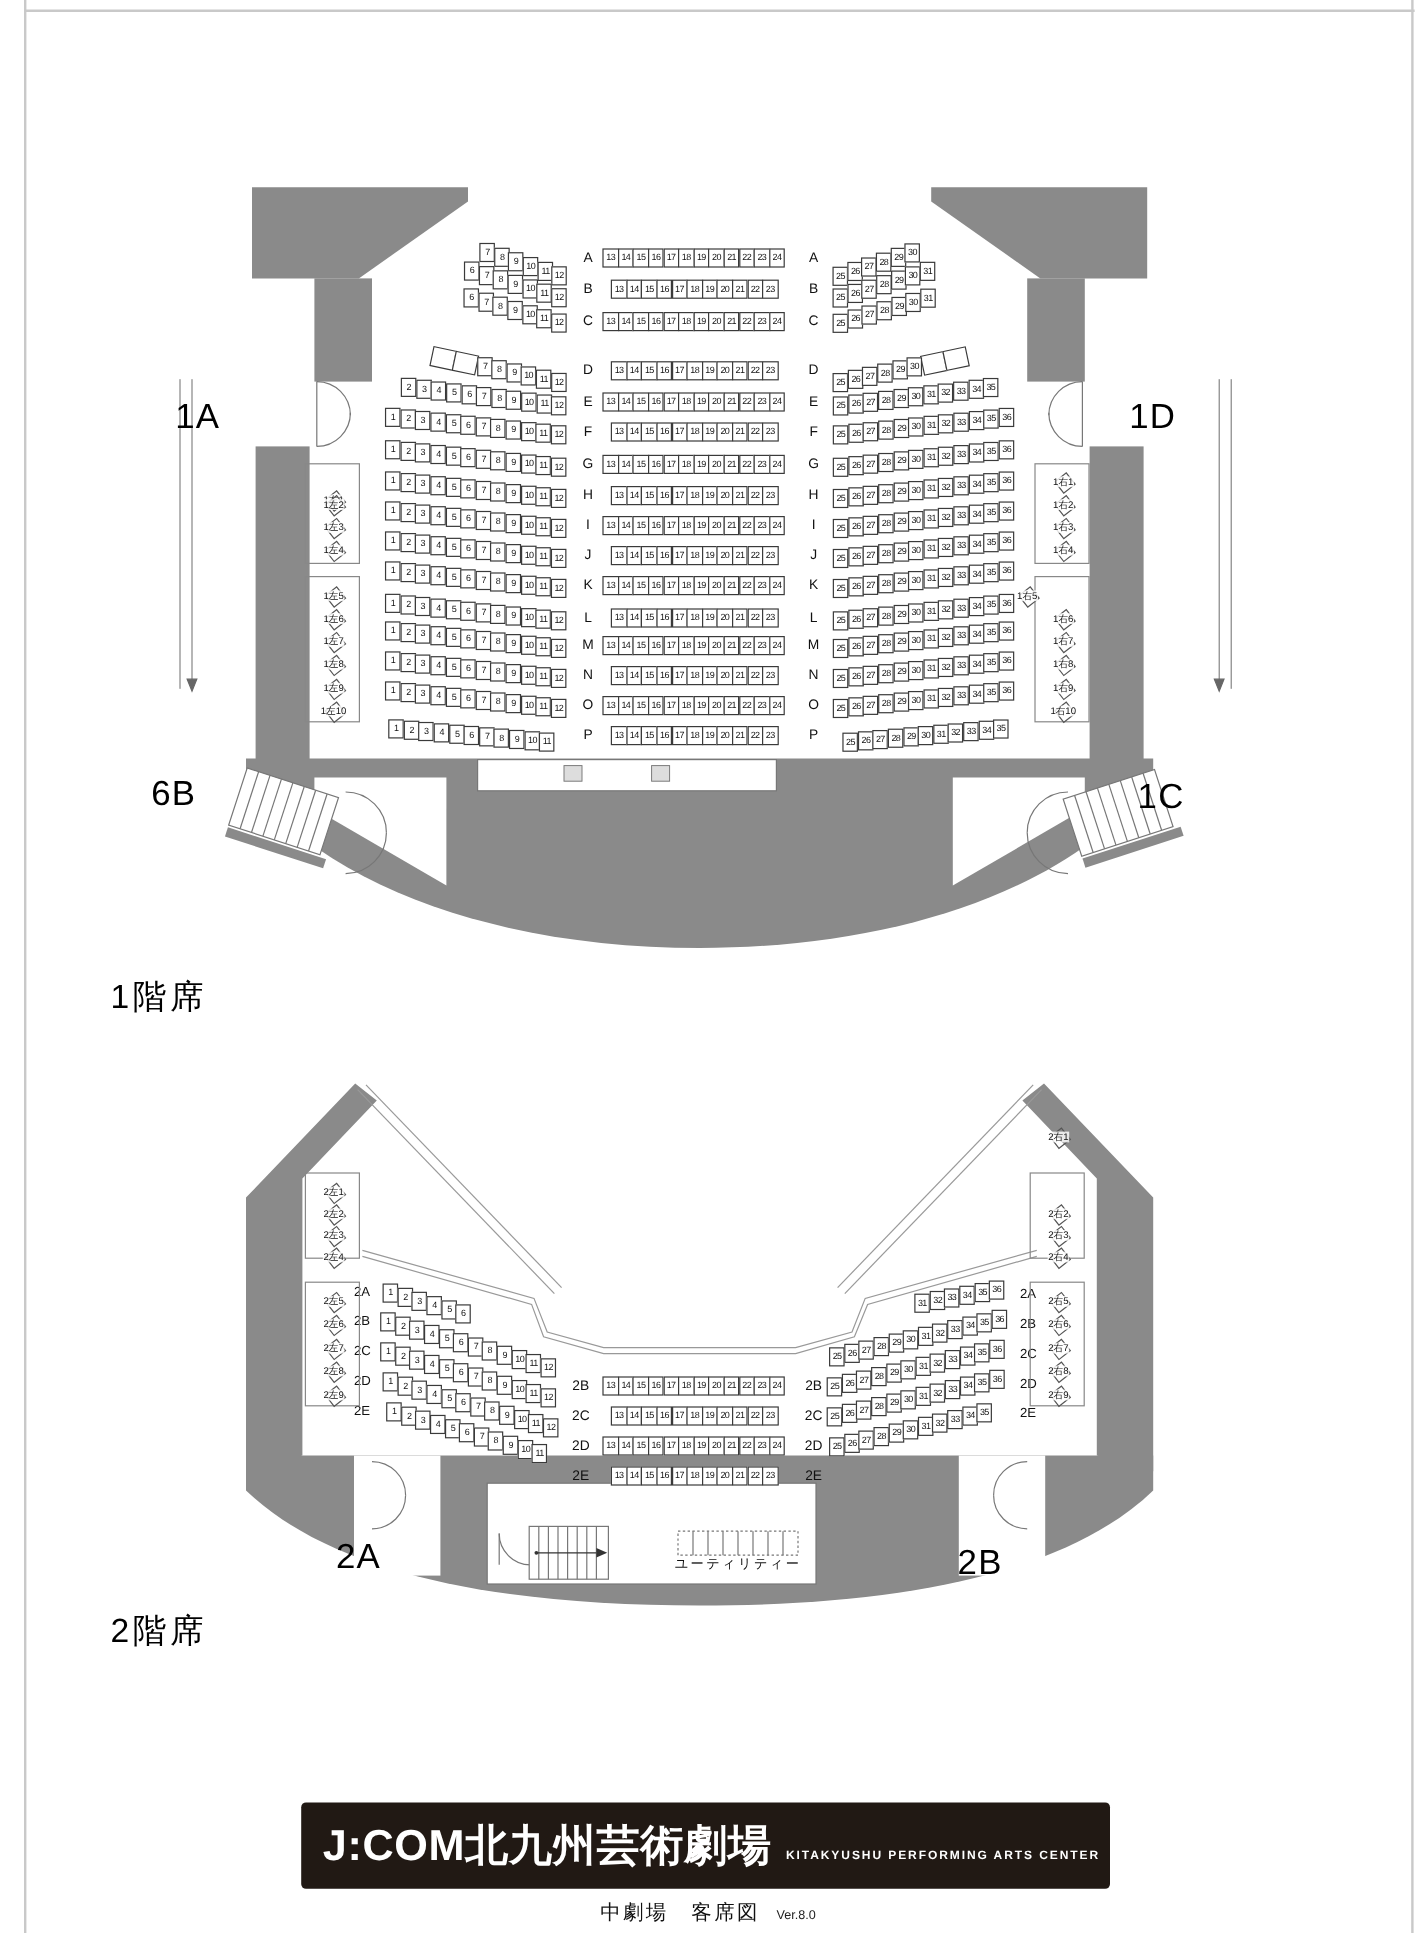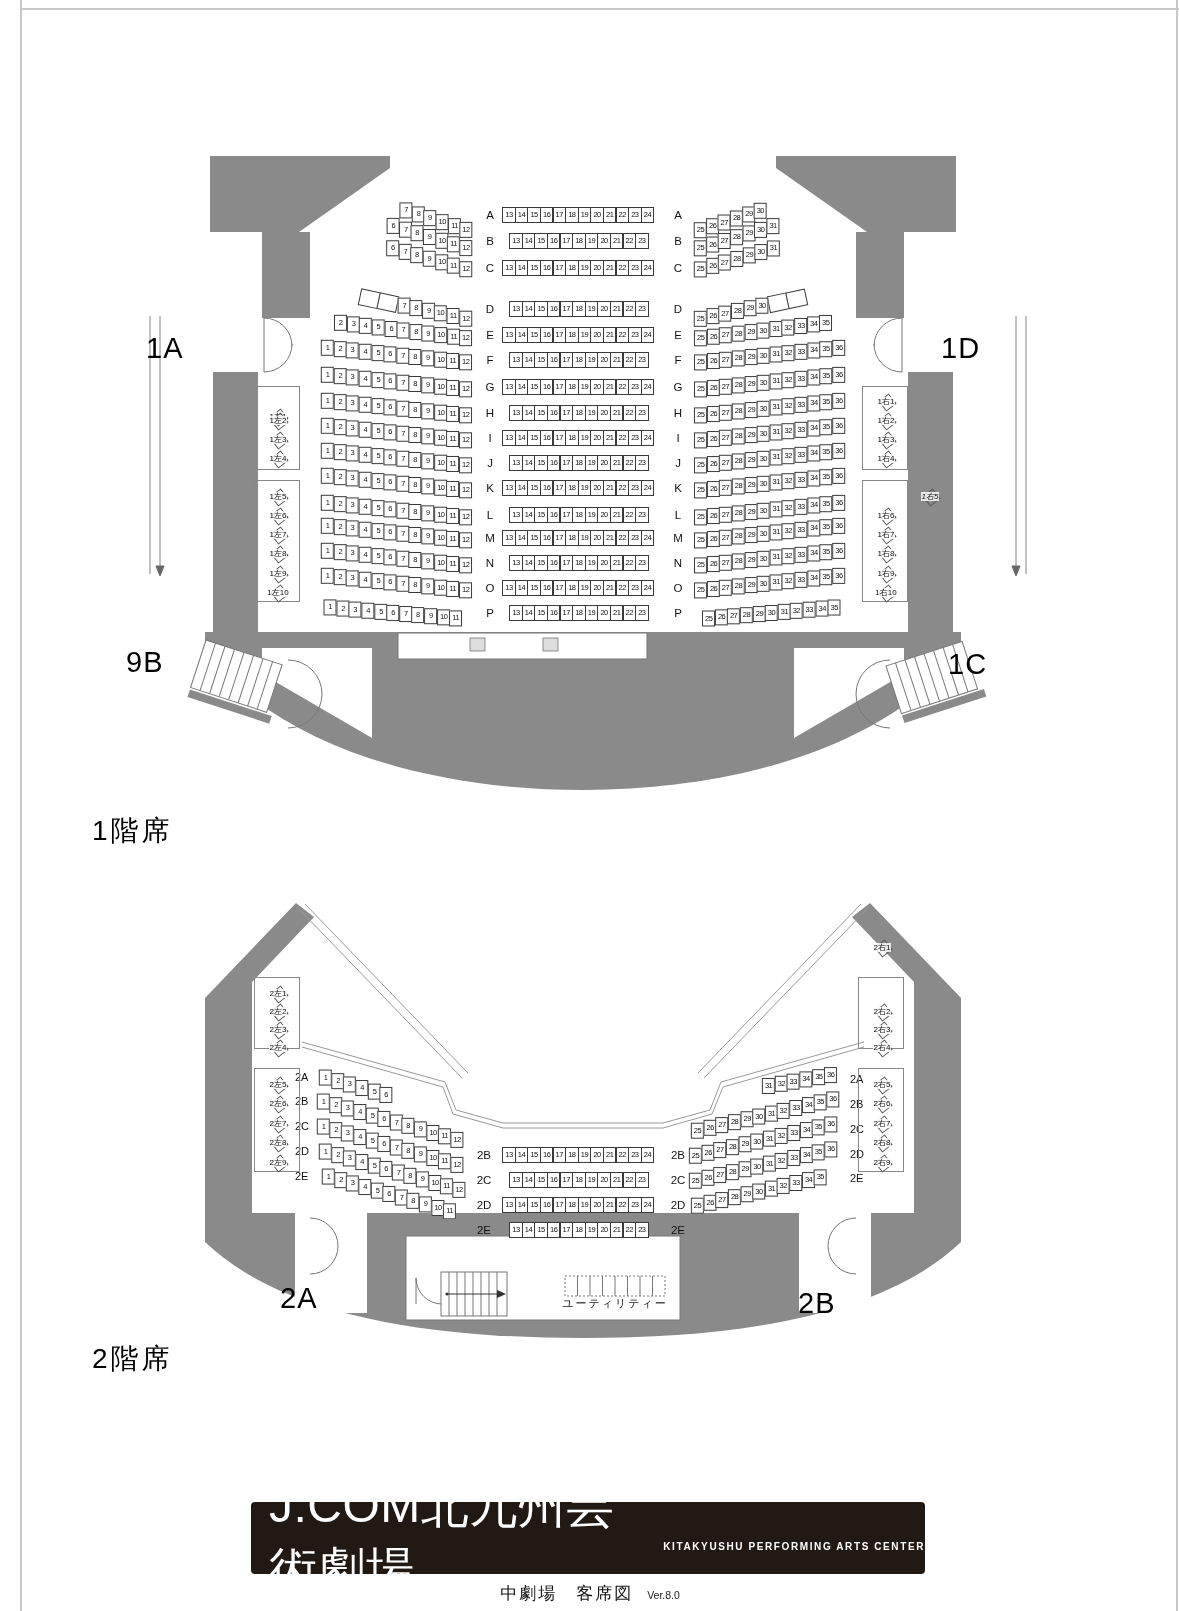--- a/index.html
+++ b/index.html
@@ -22,21 +22,21 @@
   .ss::before{content:"";position:absolute;left:50%;top:50%;width:11px;height:11px;
       margin:-5.5px 0 0 -5.5px;border:0.8px solid #555;transform:rotate(52deg)}
   .ss span{position:relative;background:rgba(255,255,255,.82);padding:0 1px;line-height:9px}
   .frame{position:absolute;border:1px solid #888}
   .doorlbl{position:absolute;font-size:29px;letter-spacing:1px;color:#000}
   .floor-title{position:absolute;font-size:28px;letter-spacing:3px;color:#000}
   .util{position:absolute;left:553px;top:1296px;width:124px;text-align:center;font-size:11px;
         letter-spacing:2px}
   .logo-bar{position:absolute;left:251px;top:1502px;width:674px;height:72px;background:#211914;
         border-radius:4px;display:flex;align-items:center;padding-left:18px}
-  .logo-jp{color:#fff;font-size:48px;font-weight:normal;letter-spacing:0.5px}
+  .logo-jp{color:#fff;font-size:36px;font-weight:bold;letter-spacing:0.5px}
   .logo-en{color:#fff;font-size:10px;font-weight:bold;letter-spacing:1.6px;margin-left:12px;
         margin-top:16px;white-space:nowrap}
   .caption{position:absolute;left:455px;top:1582px;width:270px;display:flex;align-items:baseline;
         justify-content:center;gap:14px}
   .caption .main{font-size:17px;letter-spacing:2px}
   .caption .ver{font-size:10.5px;color:#222}
 </style>
 </head>
 <body>
 
@@ -172,21 +172,21 @@
       <line x1="627.5" y1="1276" x2="627.5" y2="1296"></line>
           <line x1="640" y1="1276" x2="640" y2="1296"></line>
       <line x1="652.5" y1="1276" x2="652.5" y2="1296"></line>
         </g>
     </g>
   </svg>
 
 
   <div class="doorlbl" style="left:146px;top:332px">1A</div>
   <div class="doorlbl" style="left:941px;top:332px">1D</div>
-  <div class="doorlbl" style="left:126px;top:646px">9B</div>
+  <div class="doorlbl" style="left:126px;top:646px">6B</div>
   <div class="doorlbl" style="left:948px;top:648px">1C</div>
   <div class="doorlbl" style="left:280px;top:1282px">2A</div>
   <div class="doorlbl" style="left:798px;top:1287px">2B</div>
 
   <div class="floor-title" style="left:92px;top:812px">1階席</div>
   <div class="floor-title" style="left:92px;top:1340px">2階席</div>
 
   <div class="util">ユーティリティー</div>
 
   <div class="logo-bar">
@@ -349,21 +349,21 @@
     <div class="ss" style="left: 864px; top: 412px;">
       <span>1右2</span>
     </div>
     <div class="ss" style="left: 864px; top: 431px;">
       <span>1右3</span>
     </div>
     <div class="ss" style="left: 864px; top: 450px;">
       <span>1右4</span>
     </div>
     <div class="frame" style="left: 862px; top: 480px; width: 46px; height: 122px;"></div>
-    <div class="ss" style="left: 908px; top: 488px; font-style: italic;">
+    <div class="ss" style="left: 834px; top: 488px;">
       <span>1右5</span>
     </div>
     <div class="ss" style="left: 864px; top: 507.3px;">
       <span>1右6</span>
     </div>
     <div class="ss" style="left: 864px; top: 526.6px;">
       <span>1右7</span>
     </div>
     <div class="ss" style="left: 864px; top: 545.9px;">
       <span>1右8</span>

